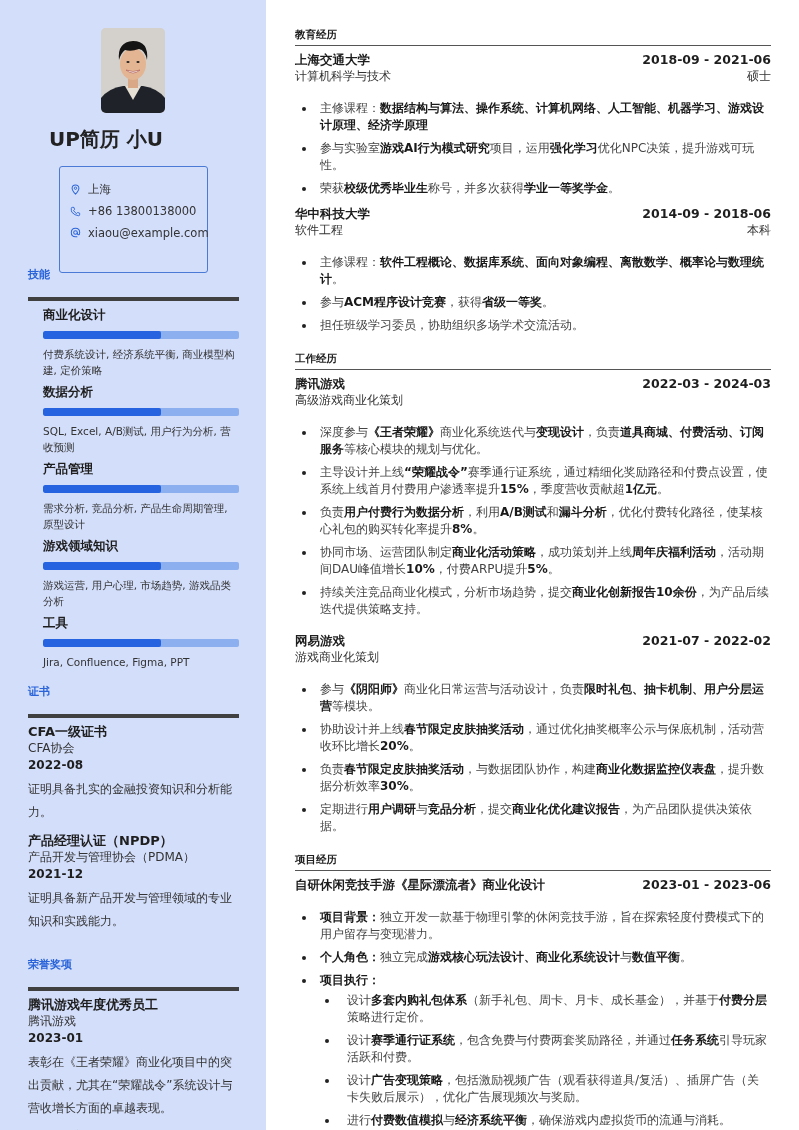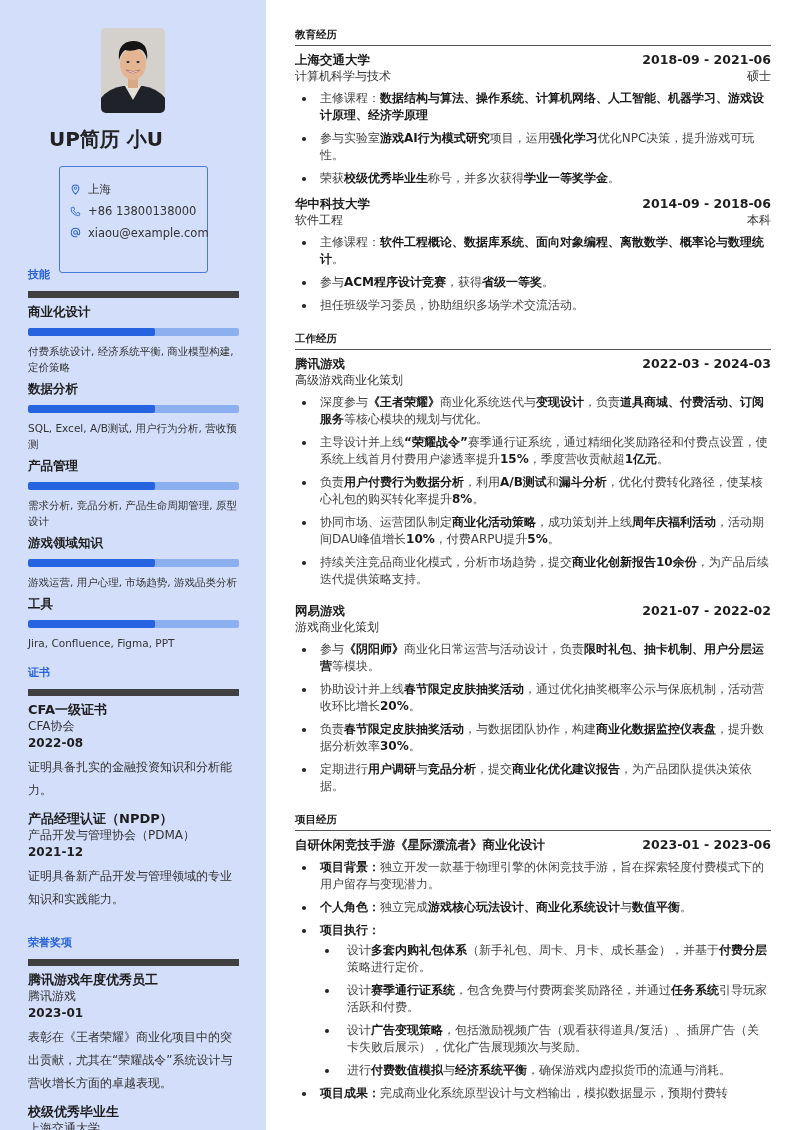--- a/index.html
+++ b/index.html
@@ -20,45 +20,45 @@
   }
   .contact-box {
     position: absolute; left: 59px; top: 166px; width: 149px; height: 107px;
     border: 1px solid #4a7ad6; border-radius: 3px; padding: 12px 0 0 10px;
   }
   .contact-row { display: flex; align-items: center; height: 21.5px; font-size: 11.5px; color: #333; }
   .contact-row svg { width: 11px; height: 11px; margin-right: 7px; flex: none; }
 
   .side-content { position: absolute; left: 28px; top: 267px; width: 211px; }
   .side-h {
-    font-size: 11px; font-weight: bold; color: #2a64d8; padding-bottom: 9px;
-    border-bottom: 7px solid #404040; margin-bottom: 5px;
+    font-size: 11px; font-weight: bold; color: #2a64d8; padding-bottom: 15px;
+    border-bottom: 4px solid #404040; margin-bottom: 5px;
   }
   .skill-name { font-size: 12.5px; font-weight: bold; color: #1e1e1e; height: 18px; line-height: 18px; }
   .skill-bar { margin-top: 7px; height: 8px; border-radius: 2px; background: #8caff0; position: relative; overflow: hidden; }
   .skill-fill { position: absolute; left: 0; top: 0; bottom: 0; background: #2563e0; border-radius: 2px; }
   .skill-desc { margin-top: 7px; font-size: 10.5px; line-height: 16px; color: #333; margin-bottom: 5px; }
-  .skill { margin-bottom: 3px; }
+  .skill { margin-bottom: 3px; margin-left: 15px; }
 
   .side-sec { margin-top: 8px; }
   .cert-title { font-size: 13px; font-weight: bold; color: #1e1e1e; line-height: 17px; }
   .cert-org { font-size: 12px; color: #333; line-height: 17px; }
   .cert-date { font-size: 12px; font-weight: bold; color: #1e1e1e; line-height: 17px; }
   .cert-desc { font-size: 12px; color: #333; line-height: 23px; margin-top: 4px; margin-bottom: 8px; }
 
   .main { position: absolute; left: 295px; top: 28px; width: 476px; }
   .sec-h {
     font-size: 10.5px; font-weight: bold; color: #1e1e1e; padding-bottom: 3px;
     border-bottom: 1px solid #555; margin-bottom: 5px;
   }
   .entry-head { display: flex; justify-content: space-between; align-items: baseline; }
   .entry-title { font-size: 12.5px; font-weight: bold; color: #1e1e1e; line-height: 17px; }
   .entry-date { font-size: 12.5px; font-weight: bold; color: #1e1e1e; line-height: 17px; }
   .entry-sub { display: flex; justify-content: space-between; font-size: 12px; color: #333; line-height: 16px; }
-  .bullets { list-style: none; margin-top: 6px; }
+  .bullets { list-style: none; margin-top: 16px; }
   .bullets li {
     position: relative; padding-left: 25px; font-size: 12px; line-height: 17px; color: #444;
     margin-bottom: 6px;
   }
   .bullets li::before {
     content: ""; position: absolute; left: 7px; top: 7px; width: 4px; height: 4px;
     border-radius: 50%; background: #222;
   }
   .bullets li b { color: #1a1a1a; font-weight: bold; }
   .bullets.sub { margin-top: 3px; }

